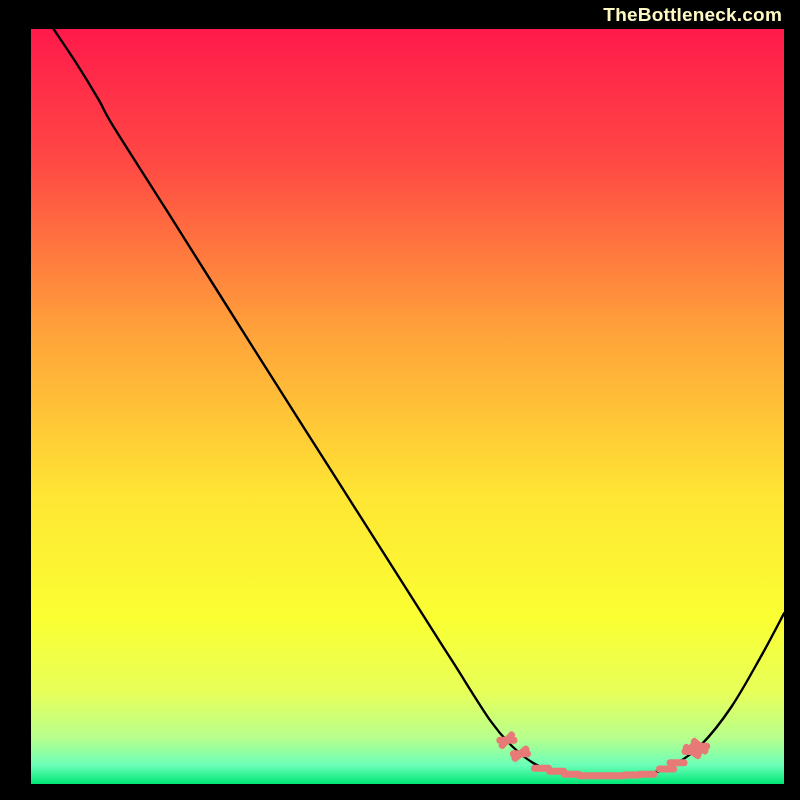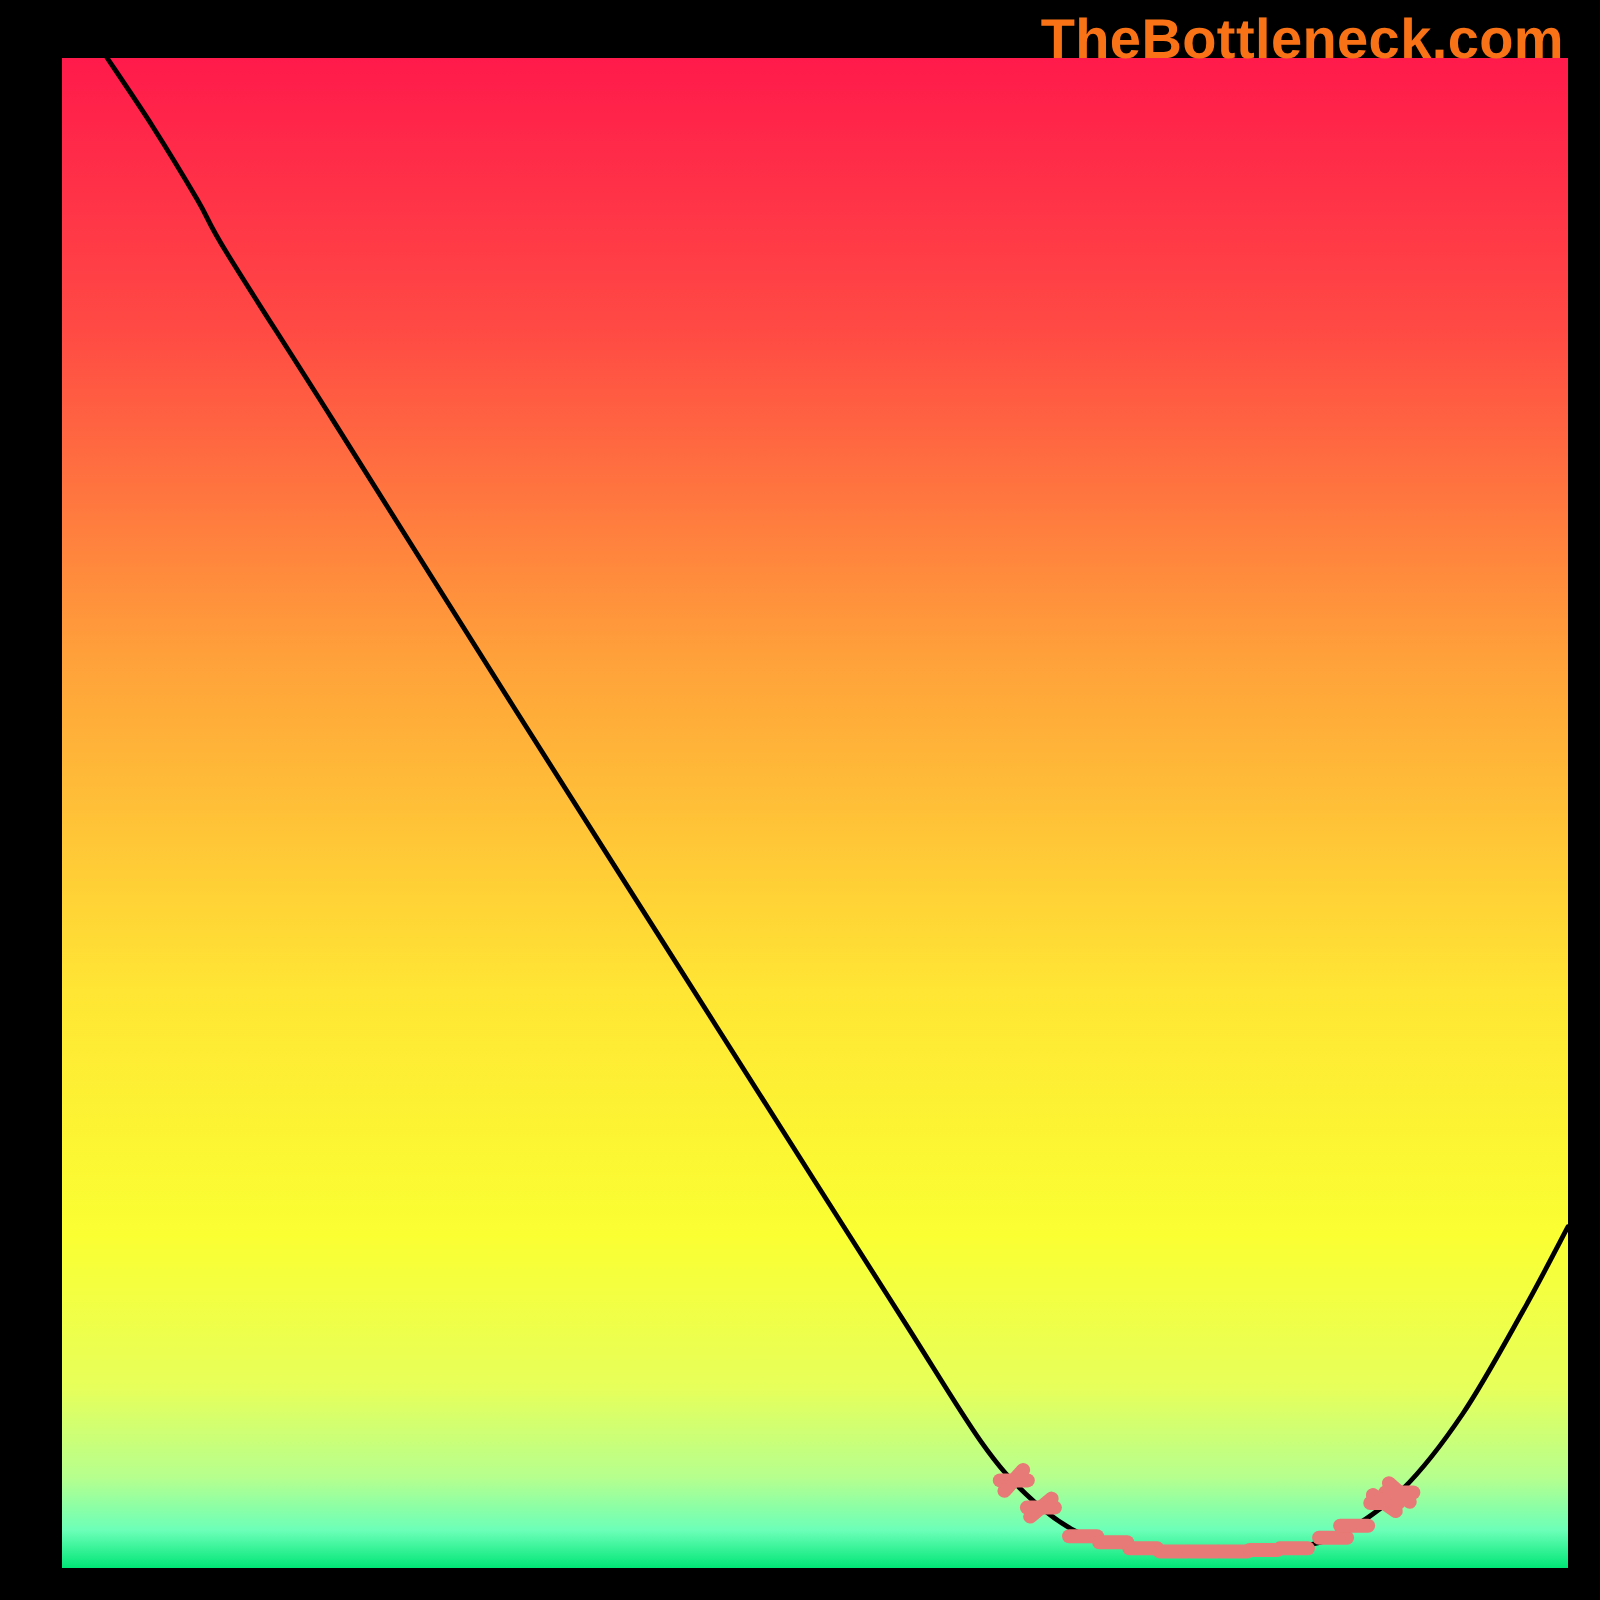--- a/index.html
+++ b/index.html
@@ -22,23 +22,23 @@
     left: 0;
     top: 0;
     width: 753px;
     height: 755px;
   }
   .watermark {
     position: absolute;
     top: 4px;
     right: 18px;
     font-family: Arial, Helvetica, sans-serif;
-    font-size: 28px;
+    font-size: 19px;
     font-weight: 600;
-    color: #f97316;
+    color: #fef9c3;
     letter-spacing: 0.2px;
   }
   svg {
     display: block;
   }
 </style>
 </head>
 <body>
 
 <div class="chart-container">

